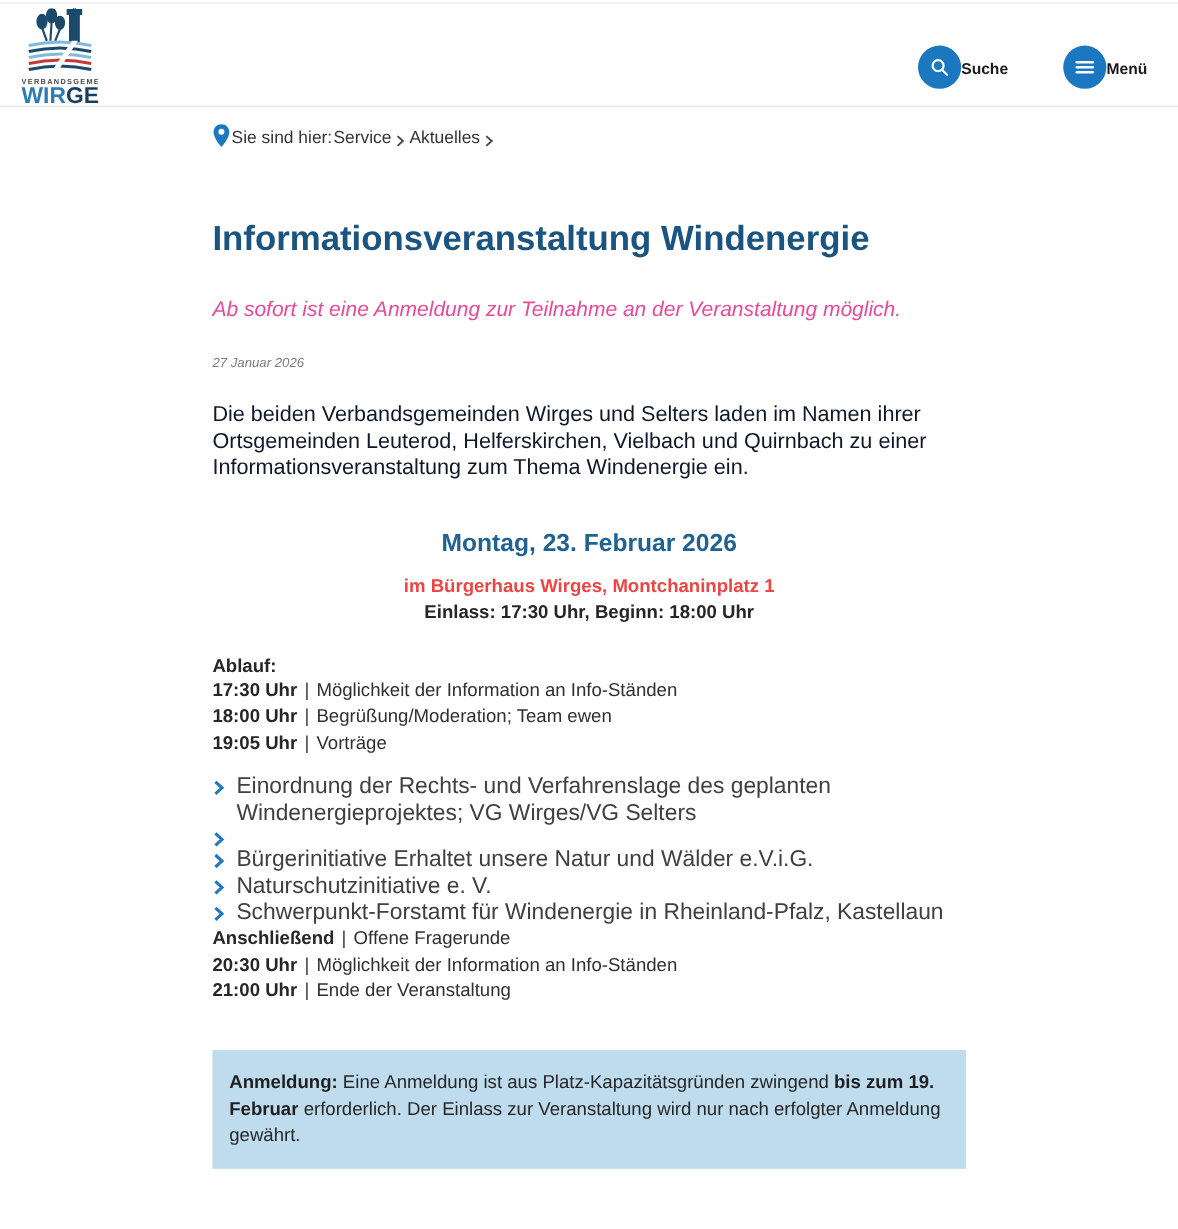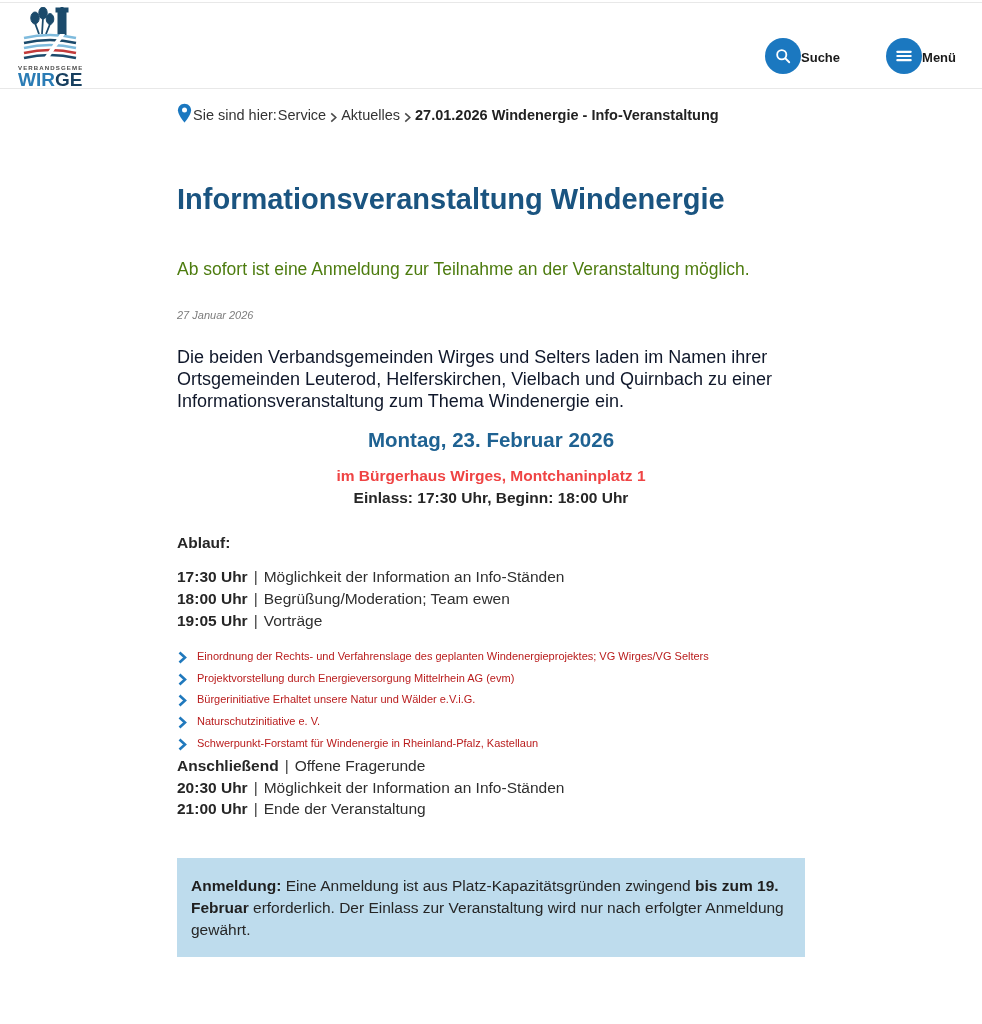--- a/index.html
+++ b/index.html
@@ -19,37 +19,37 @@
 
   
   .content { width:628px; margin:0 auto; }
 
   .breadcrumb { display:flex; align-items:flex-end; gap:1px; margin-top:14px; font-size:14.5px; color:#333; }
   .breadcrumb .crumb { color:#333; text-decoration:none; }
   .breadcrumb .crumb-current { font-weight:700; color:#222; }
   .crumb-sep { display:inline-flex; margin:0 2px; }
 
   h1.title { margin-top:60px; font-size:29px; line-height:1.15; font-weight:700; color:#1a5480; }
-  .intro { margin-top:43px; font-size:17.5px; color:#4d7c0f; }
+  .intro { margin-top:31px; font-size:17.5px; color:#ec4899;font-style:italic; }
   .news-date { margin-top:29px; font-size:11px; font-style:italic; color:#7c7c7c; }
   .paragraph { margin-top:25px; font-size:18px; line-height:22px; color:#0f172a; }
 
-  .event-block { margin-top:16px; text-align:center; }
+  .event-block { margin-top:41px; text-align:center; }
   .event-title { font-size:20.5px; font-weight:700; color:#1f6292; }
   .event-location { margin-top:13px; font-size:15.5px; line-height:22px; font-weight:700; color:#ef4444; }
   .event-time { font-size:15.5px; line-height:22px; font-weight:700; color:#262626; }
 
   .schedule-heading { margin-top:25px; font-size:15.5px; font-weight:700; color:#262626; }
-  .schedule { margin-top:14px; }
+  .schedule { }
   .sched-line { font-size:15.5px; line-height:21.8px; color:#2f2f2f; }
   .sched-line strong { color:#262626; }
   .sched-div { margin:0 6px; color:#3c3c3c; }
 
   ul.talks { margin-top:14px; list-style:none; }
-  ul.talks li { display:flex; gap:9px; font-size:11px; line-height:21.8px; color:#b91c1c; }
+  ul.talks li { display:flex; gap:9px; font-size:19px; line-height:21.8px; color:#404040; }
   .chevron-icon { flex:0 0 auto; margin-top:5px; }
 
   .after-block { margin-top:0; }
 
   .notice { margin-top:38px; background:#bedced; padding:17px 10px 16px 14px; font-size:15.5px; line-height:21.8px; color:#262626; }
   .notice strong { color:#1f1f1f; }
 </style>
 </head>
 <body>
 
@@ -126,21 +126,20 @@
         <svg width="9" height="11" viewBox="0 0 10 12" fill="none" stroke="#4a4a4a" stroke-width="1.8">
             <path d="M2.5 1.5 L7.5 6 L2.5 10.5"></path>
           </svg>
       </span>
       <a class="crumb">Aktuelles</a>
       <span class="crumb-sep">
         <svg width="9" height="11" viewBox="0 0 10 12" fill="none" stroke="#4a4a4a" stroke-width="1.8">
             <path d="M2.5 1.5 L7.5 6 L2.5 10.5"></path>
           </svg>
       </span>
-      <span class="crumb-current">27.01.2026 Windenergie - Info-Veranstaltung</span>
     </nav>
 
     <h1 class="title">Informationsveranstaltung Windenergie</h1>
 
     <p class="intro">Ab sofort ist eine Anmeldung zur Teilnahme an der Veranstaltung möglich.</p>
 
     <p class="news-date">27 Januar 2026</p>
 
     <p class="paragraph">Die beiden Verbandsgemeinden Wirges und Selters laden im Namen ihrer Ortsgemeinden Leuterod, Helferskirchen, Vielbach und Quirnbach zu einer Informationsveranstaltung zum Thema Windenergie ein.</p>
 
@@ -168,21 +167,20 @@
       <li>
         <svg class="chevron-icon" width="11" height="13" viewBox="0 0 11 13" fill="none" stroke="#2079bd" stroke-width="2.6">
             <path d="M2.5 1.5 L8 6.5 L2.5 11.5"></path>
           </svg>
         <span>Einordnung der Rechts- und Verfahrenslage des geplanten Windenergieprojektes; VG Wirges/VG Selters</span>
       </li>
       <li>
         <svg class="chevron-icon" width="11" height="13" viewBox="0 0 11 13" fill="none" stroke="#2079bd" stroke-width="2.6">
             <path d="M2.5 1.5 L8 6.5 L2.5 11.5"></path>
           </svg>
-        <span>Projektvorstellung durch Energieversorgung Mittelrhein AG (evm)</span>
       </li>
       <li>
         <svg class="chevron-icon" width="11" height="13" viewBox="0 0 11 13" fill="none" stroke="#2079bd" stroke-width="2.6">
             <path d="M2.5 1.5 L8 6.5 L2.5 11.5"></path>
           </svg>
         <span>Bürgerinitiative Erhaltet unsere Natur und Wälder e.V.i.G.</span>
       </li>
       <li>
         <svg class="chevron-icon" width="11" height="13" viewBox="0 0 11 13" fill="none" stroke="#2079bd" stroke-width="2.6">
             <path d="M2.5 1.5 L8 6.5 L2.5 11.5"></path>

